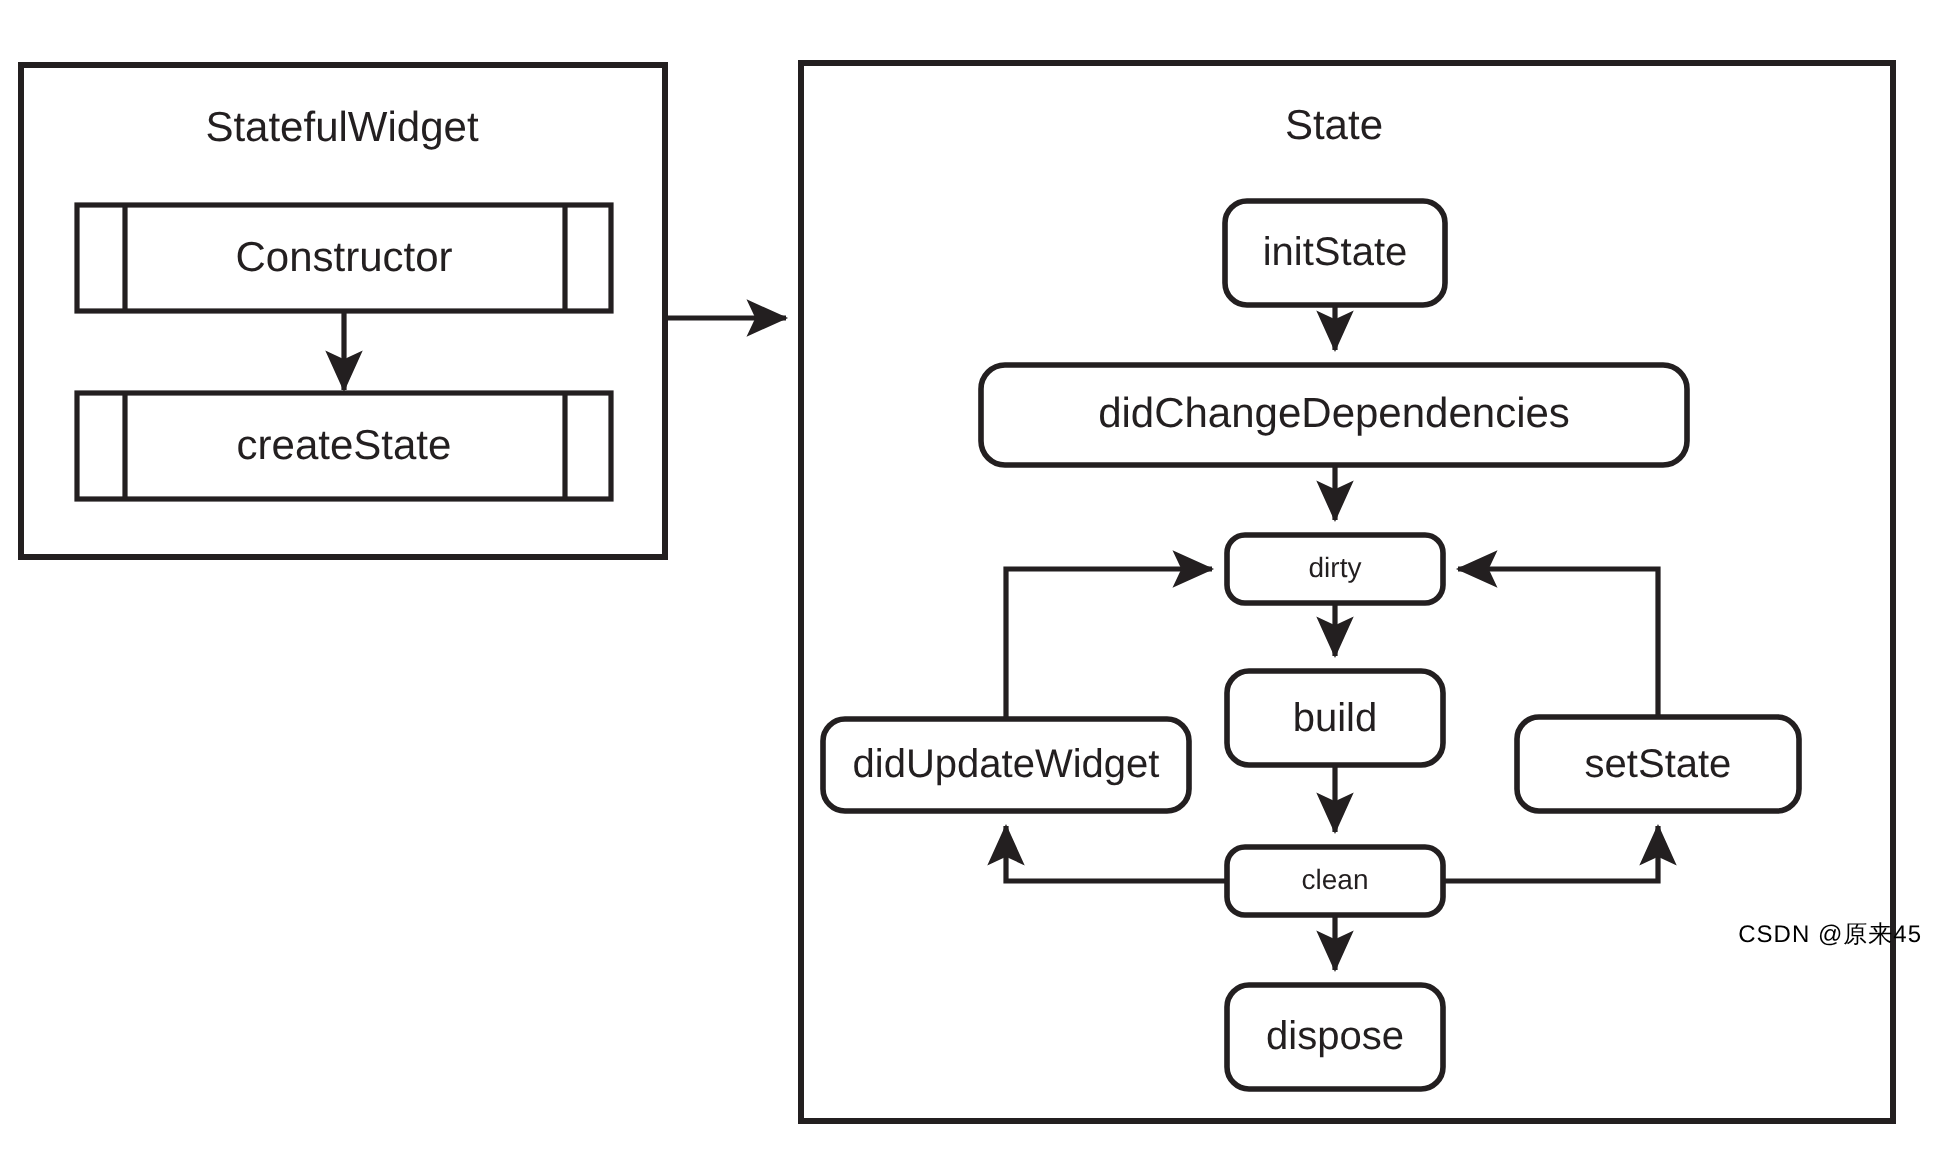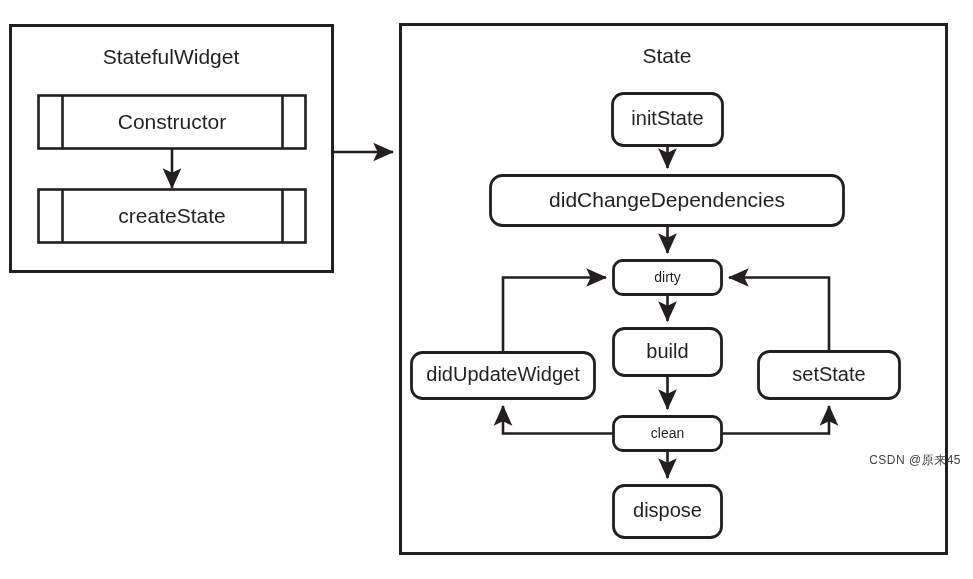--- a/index.html
+++ b/index.html
@@ -9,21 +9,21 @@
   }
   body {
     width: 973px;
     height: 579px;
     font-family: "Liberation Sans", sans-serif;
     overflow: hidden;
     position: relative;
   }
   #diagram-root {
     position: absolute;
-    left: 0; top: 0;
+    left: 0; top: 7px;
     width: 973px;
     height: 473px;
   }
   svg { display: block; }
   .panel-rect {
     fill: #ffffff;
     stroke: #231f20;
     stroke-width: 3;
   }
   .uml-box {
@@ -53,21 +53,21 @@
   }
   .panel-title { font-size: 21px; }
   .box-label-lg { font-size: 21px; }
   .box-label-md { font-size: 20px; }
   .box-label-sm { font-size: 14px; }
   .watermark {
     position: absolute;
     right: 12px;
     bottom: 4px;
     font-size: 12px;
-    color: #404040;
+    color: #000000;
     font-family: "Liberation Sans", sans-serif;
     letter-spacing: 0.5px;
     white-space: nowrap;
     margin-top: 43px;
   }
 </style>
 </head>
 <body>
 
 <div id="diagram-root">

